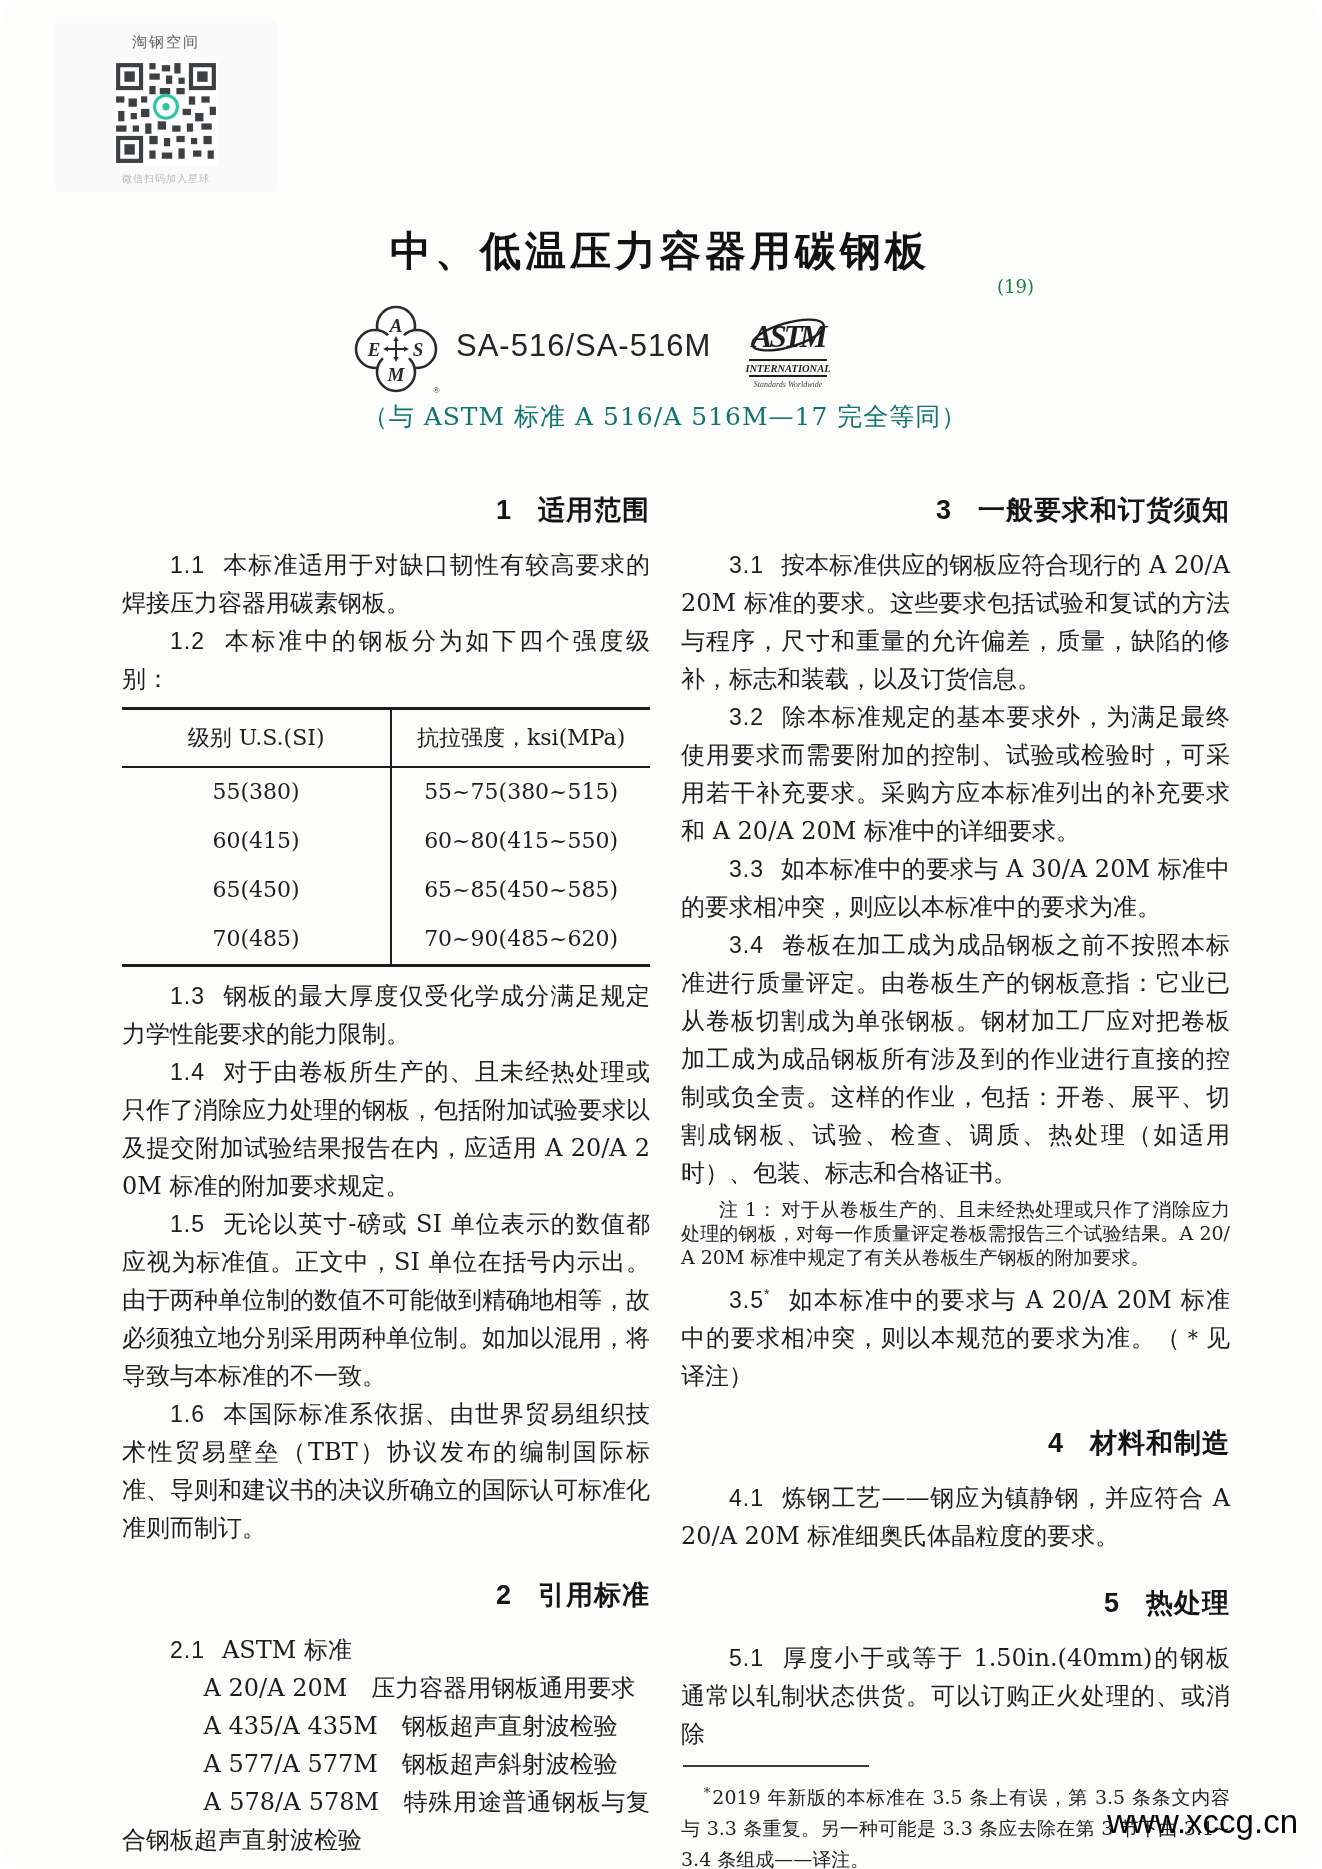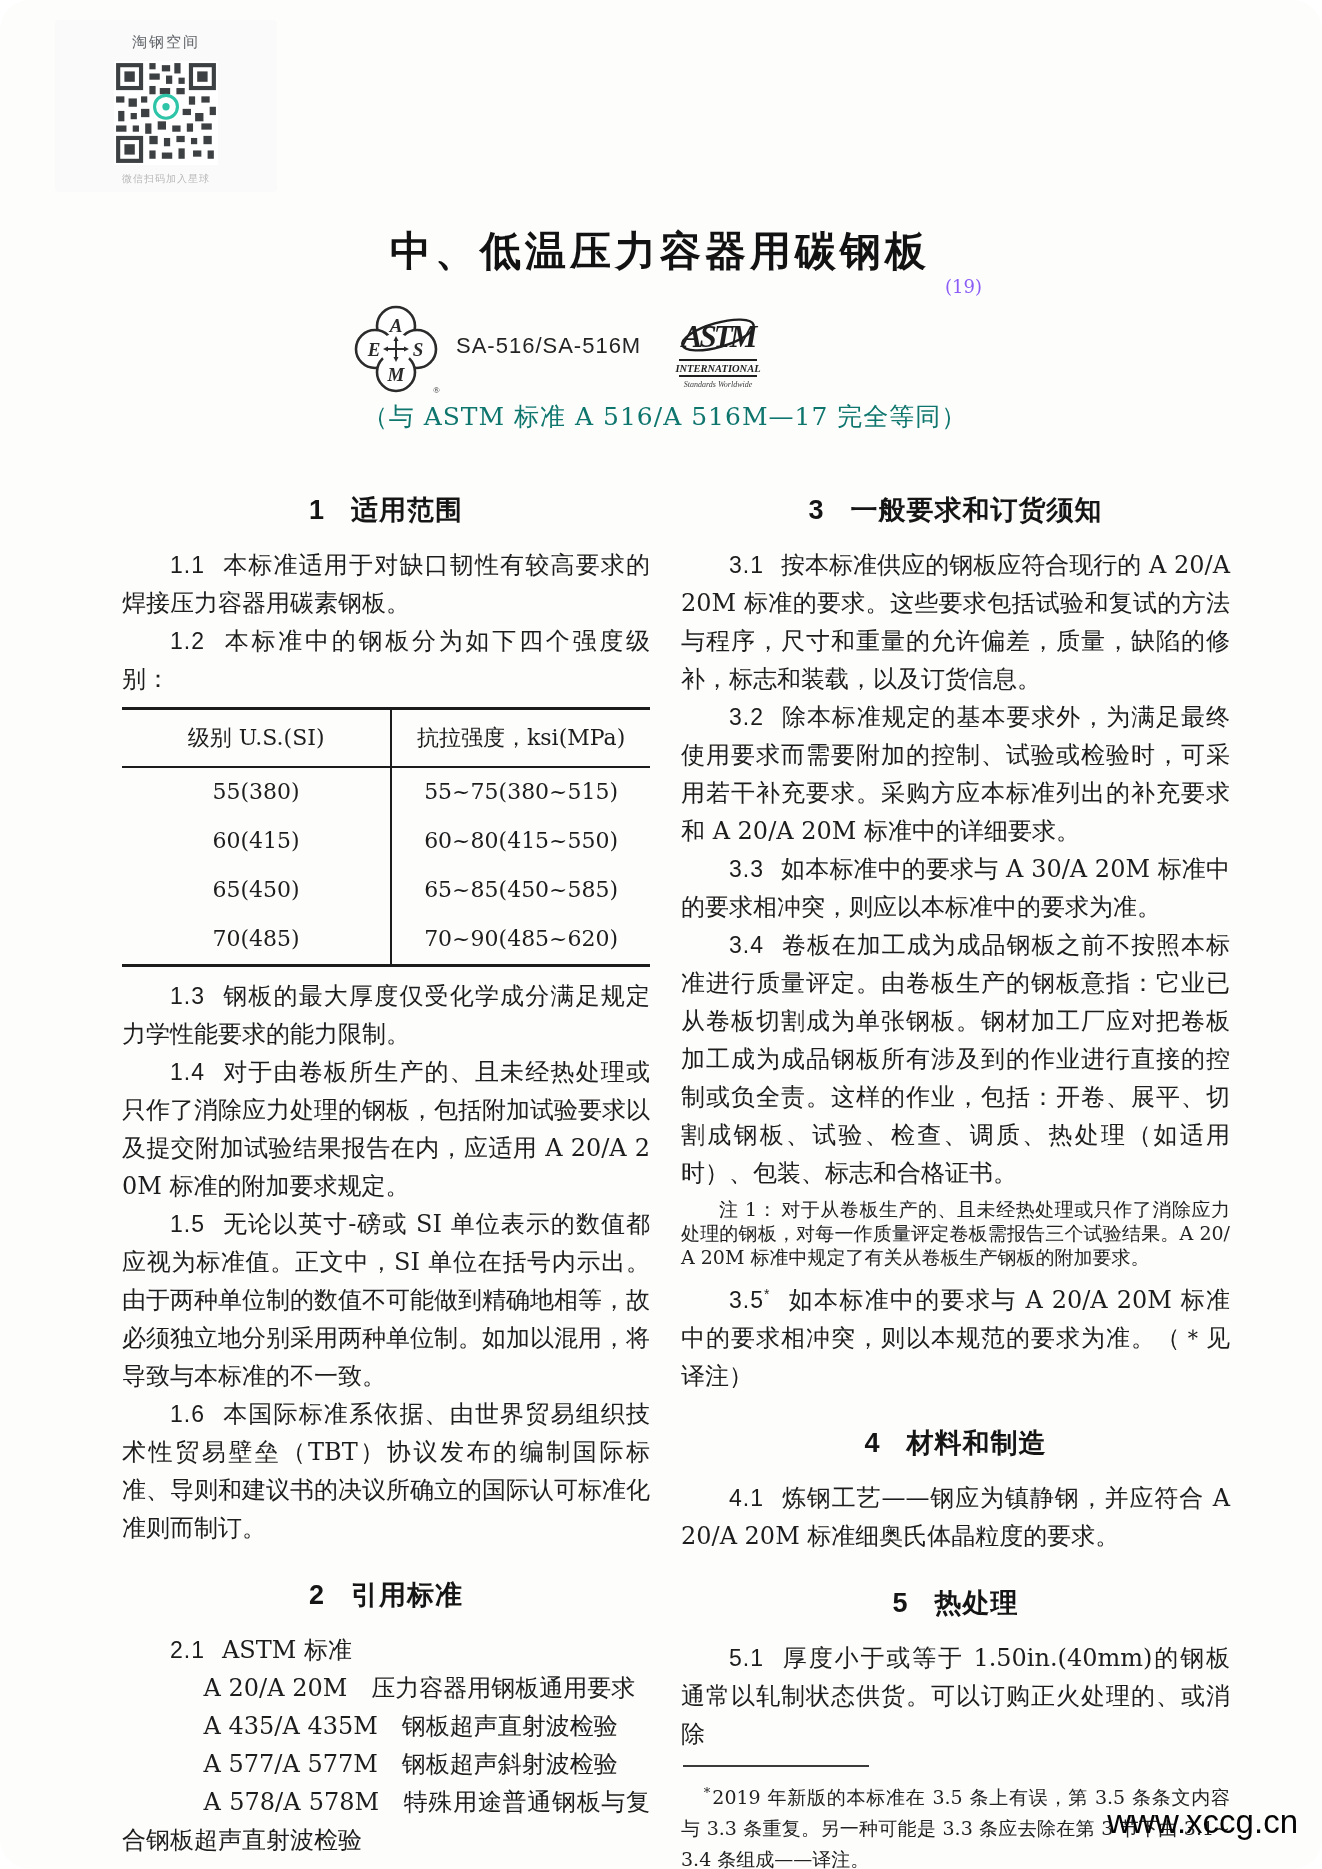--- a/index.html
+++ b/index.html
@@ -25,41 +25,41 @@
     position:absolute; left:300px; top:224px; width:720px; text-align:center;
     font-family:"Liberation Sans",sans-serif; font-weight:700; font-size:41px;
     letter-spacing:4px; color:#121212;
   }
   .logo-row {
     position:absolute; left:300px; top:308px; width:720px; height:86px;
     display:flex; align-items:center; justify-content:flex-start; padding-left:52px;
   }
   .asme-logo { flex:0 0 auto; }
   .sa-code {
-    font-family:"Liberation Sans",sans-serif; font-size:22px; color:#242424;
+    font-family:"Liberation Sans",sans-serif; font-size:31px; color:#242424;
     letter-spacing:1px; margin:0 34px 10px 16px;
   }
   .astm-logo { flex:0 0 auto; margin-top:4px; }
-  .page-ref { position:absolute; left:945px; top:276px; font-size:18px; color:#8b5cf6; }
+  .page-ref { position:absolute; left:997px; top:276px; font-size:18px; color:#15803d; }
   .subtitle {
     position:absolute; left:300px; top:400px; width:730px; text-align:center;
     font-size:25px; color:#0f766e; letter-spacing:1px;
   }
 
   
   .col {
     position:absolute; top:492px; font-size:24px; line-height:38px;
     text-align:justify; word-break:break-all; overflow-wrap:anywhere;
   }
   .col-left  { left:122px; width:528px; }
   .col-right { left:681px; width:549px; }
 
   h2.sec {
     font-family:"Liberation Sans",sans-serif; font-weight:700; font-size:27px;
-    letter-spacing:1px; color:#151515; text-align:center; margin:0 0 18px 0; line-height:36px;
+    letter-spacing:1px; color:#151515; text-align:right; margin:0 0 18px 0; line-height:36px;
   }
   h2.sec.mt { margin-top:30px; }
   .sec-num { display:inline-block; margin-right:26px; }
 
   p.body { text-indent:2em; margin:0; }
   .pnum {
     font-family:"Liberation Sans",sans-serif; font-weight:400; font-size:23px;
     margin-right:17px; letter-spacing:1px;
   }
   .pnum sup { font-size:14px; }

